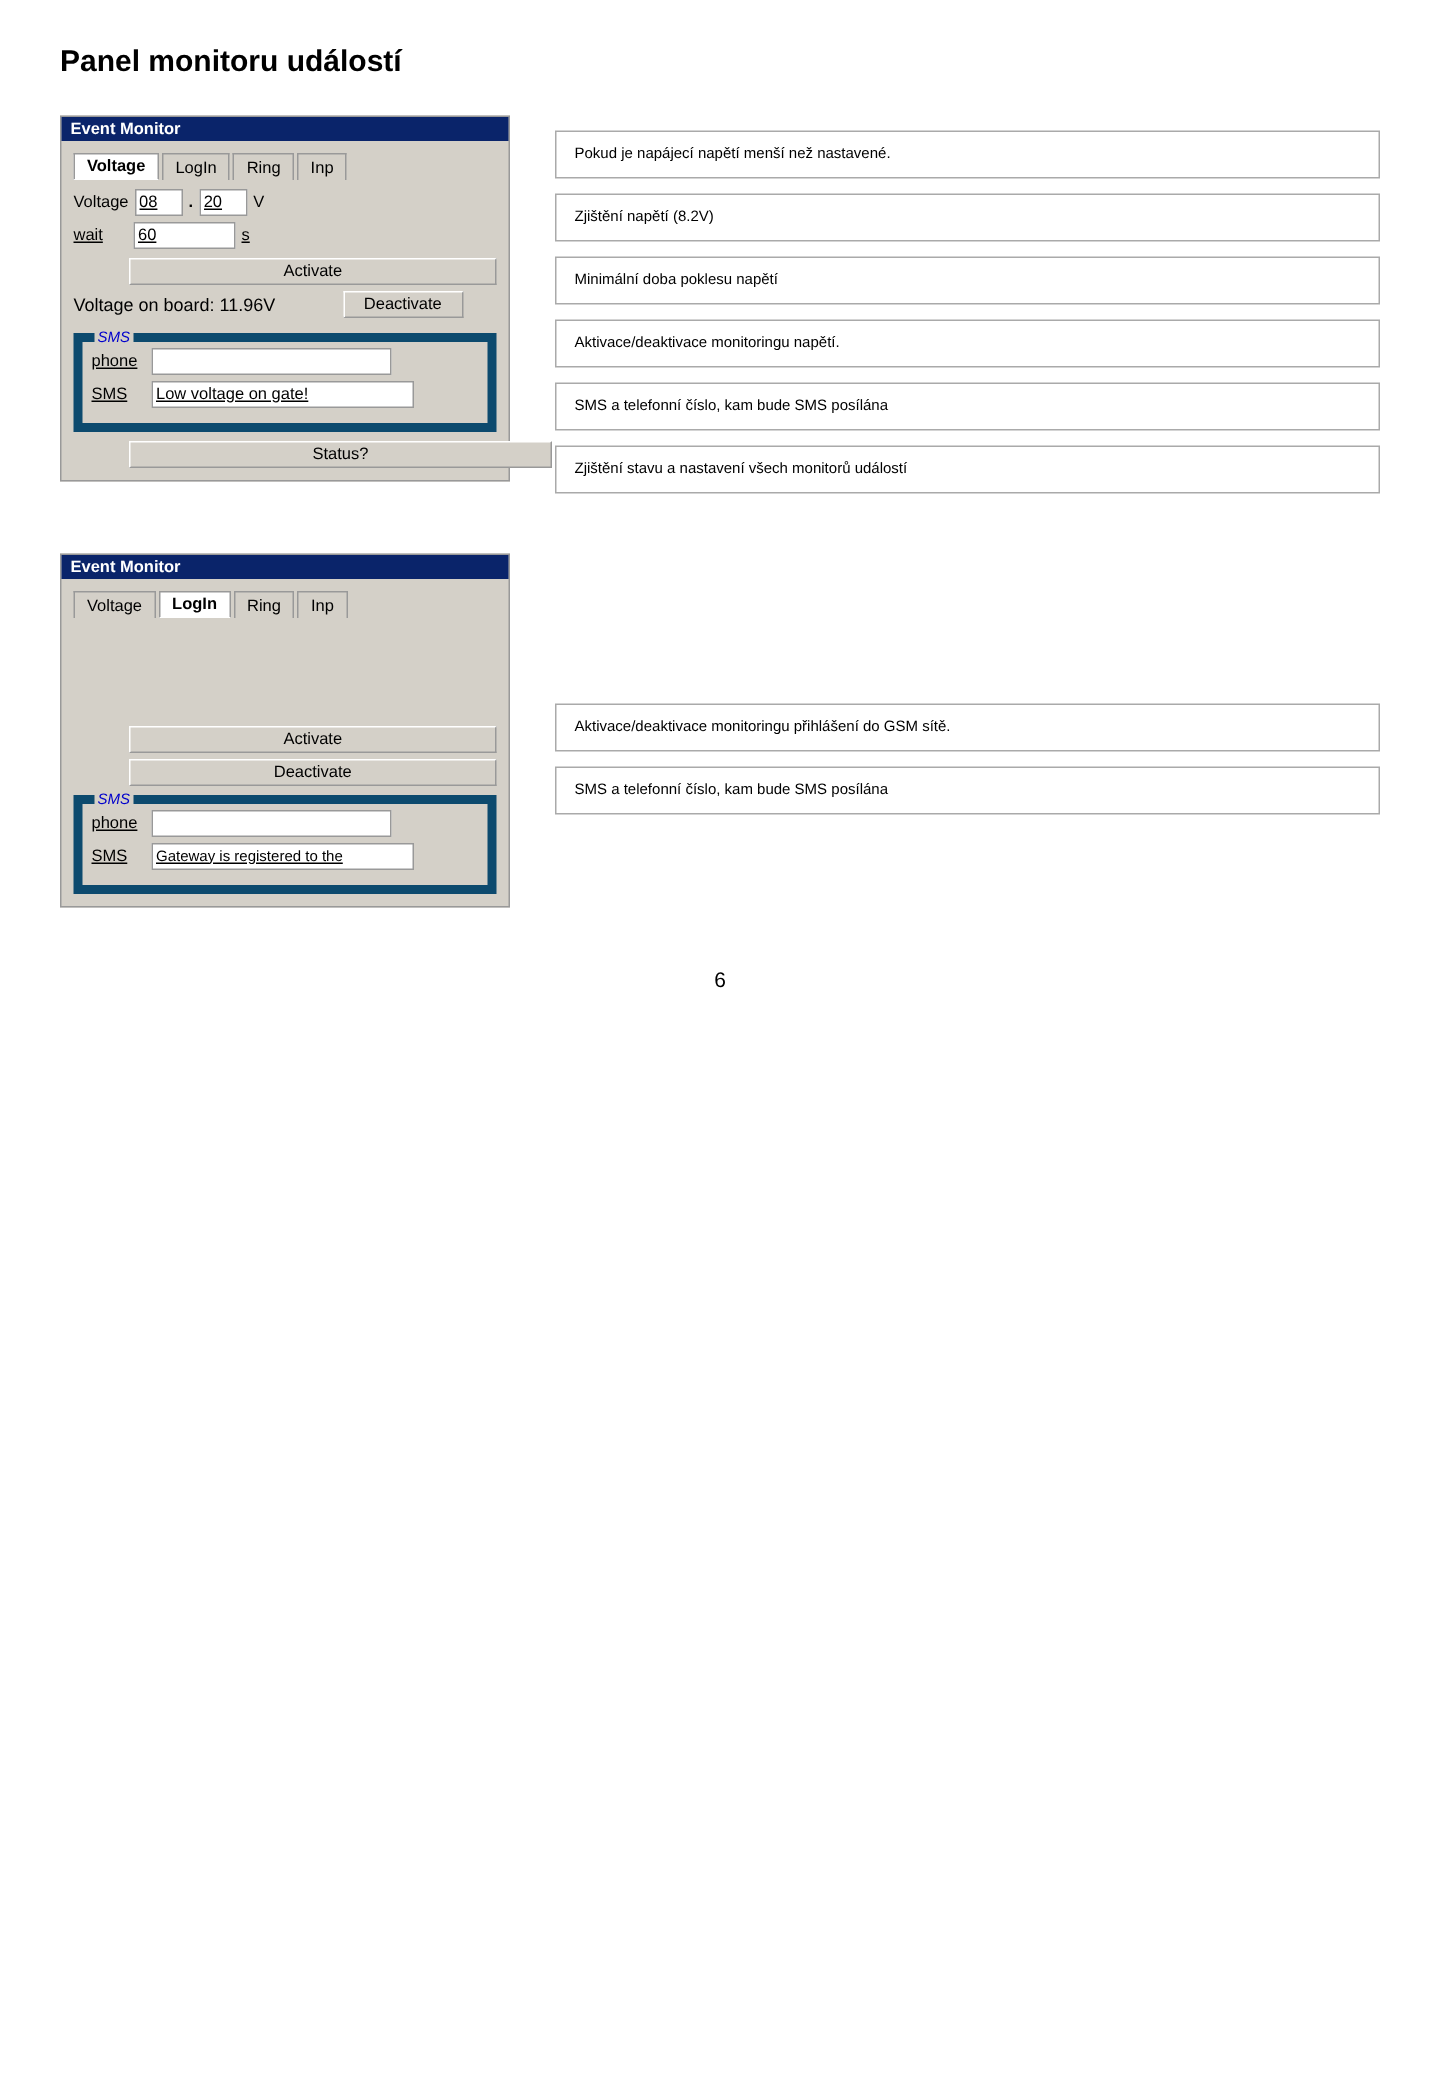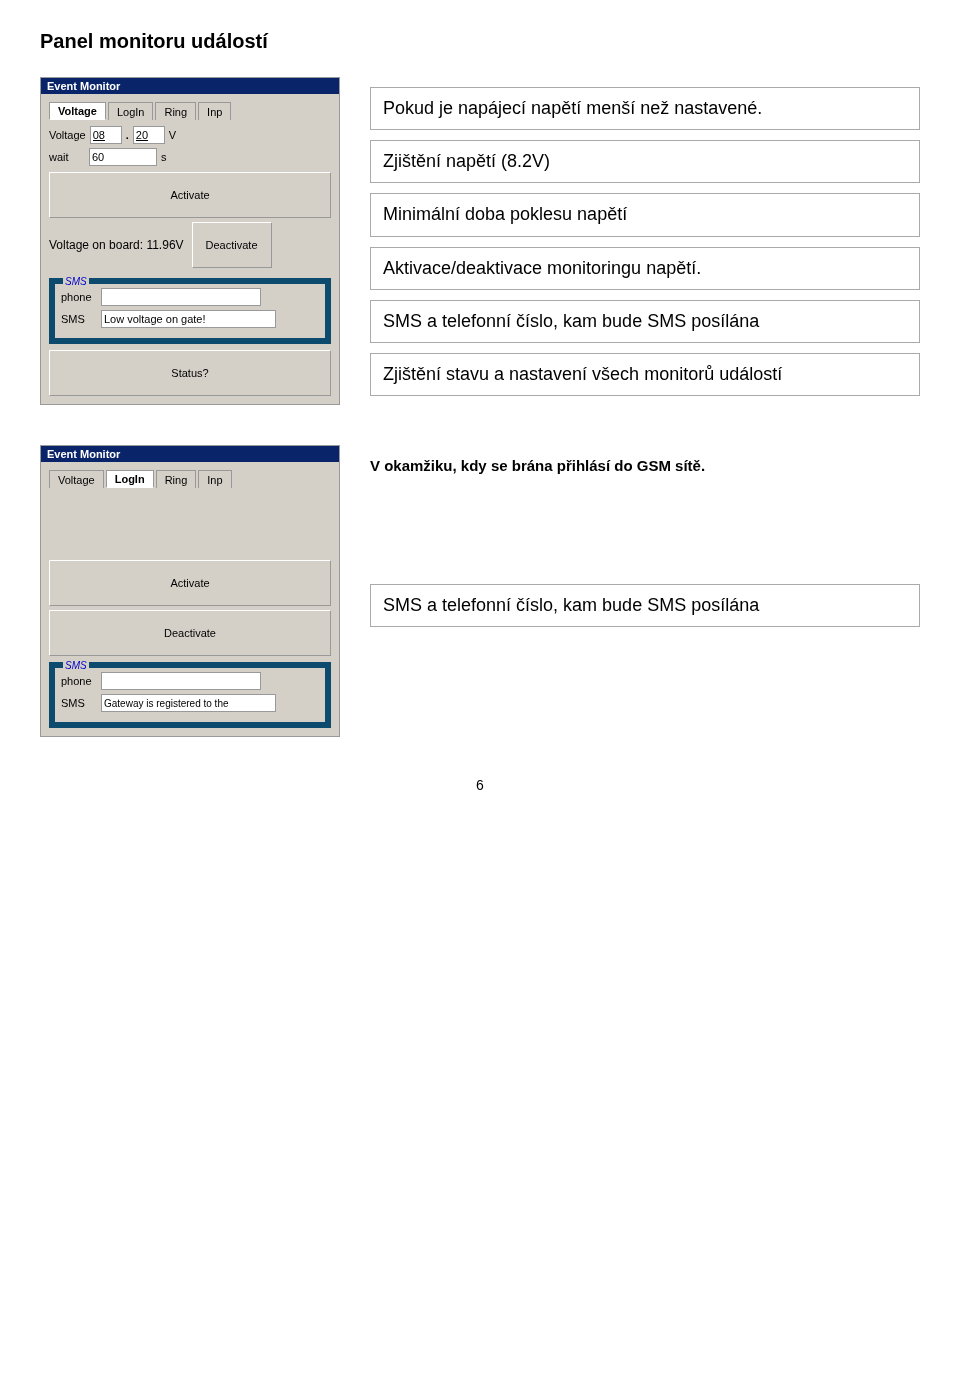--- a/index.html
+++ b/index.html
@@ -73,20 +73,21 @@
       border-bottom: 1px solid #fff;
       font-weight: bold;
     }
 
     
     .field-row {
       display: flex;
       align-items: center;
       margin-bottom: 4px;
       gap: 4px;
+      text-decoration: underline;
     }
 
     .field-label {
       font-size: 11px;
       min-width: 36px;
       color: #000;
     }
 
     .field-input {
       border: 1px solid #999;
@@ -117,25 +118,26 @@
       font-size: 11px;
       font-weight: bold;
     }
 
     
     .win-button {
       background: #d4d0c8;
       border: 1px solid #999;
       border-top-color: #fff;
       border-left-color: #fff;
-      padding: 16px 12px;
+      padding: 2px 12px;
       font-size: 11px;
       cursor: pointer;
       min-width: 80px;
       text-align: center;
+      margin-left: 37px;
     }
 
     .status-btn {
       width: 100%;
       margin-top: 6px;
     }
 
     
     .sms-section {
       border: 6px solid #0c4a6e;
@@ -166,21 +168,21 @@
       flex: 1;
       display: flex;
       flex-direction: column;
       gap: 10px;
       padding-top: 10px;
     }
 
     .annotation-box {
       border: 1px solid #aaa;
       padding: 8px 12px;
-      font-size: 18px;
+      font-size: 10px;
       background: #fff;
       line-height: 1.4;
     }
 
     
     .page-number {
       text-align: center;
       margin-top: 30px;
       font-size: 14px;
     }
@@ -326,19 +328,19 @@
           <div class="field-row">
             <span class="field-label">SMS</span>
             <input class="field-input" value="Gateway is registered to the" readonly="" style="width: 175px; font-size: 10px;">
           </div>
         </div>
       </div>
     </div>
   </div>
 
   <div class="annotations">
-    <div class="section-heading">V okamžiku, kdy se brána přihlásí do GSM sítě.</div>
     <div style="height: 80px;"></div>
+    <div class="annotation-box">Aktivace/deaktivace monitoringu přihlášení do GSM sítě.</div>
     <div class="annotation-box">SMS a telefonní číslo, kam bude SMS posílána</div>
   </div>
 </div>
 
 <div class="page-number">6</div>
 
 </body></html>

